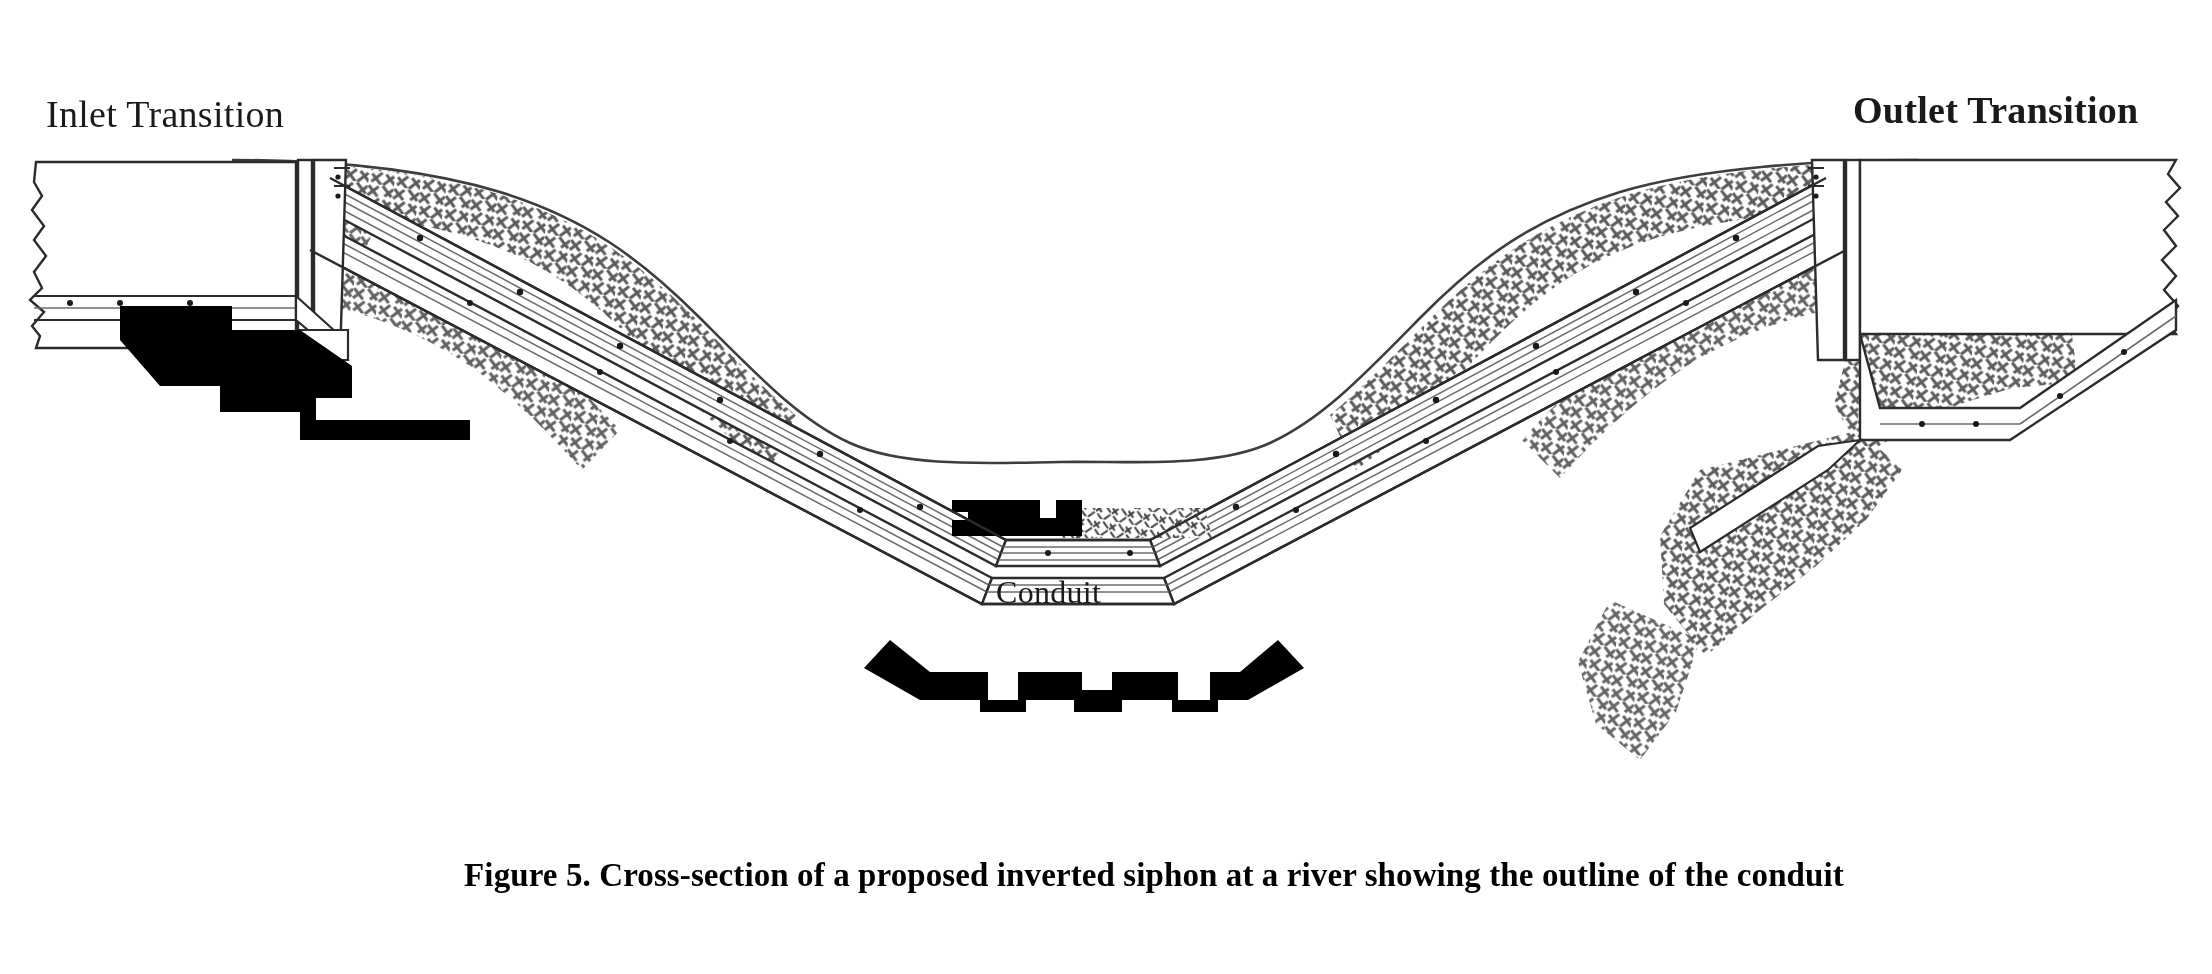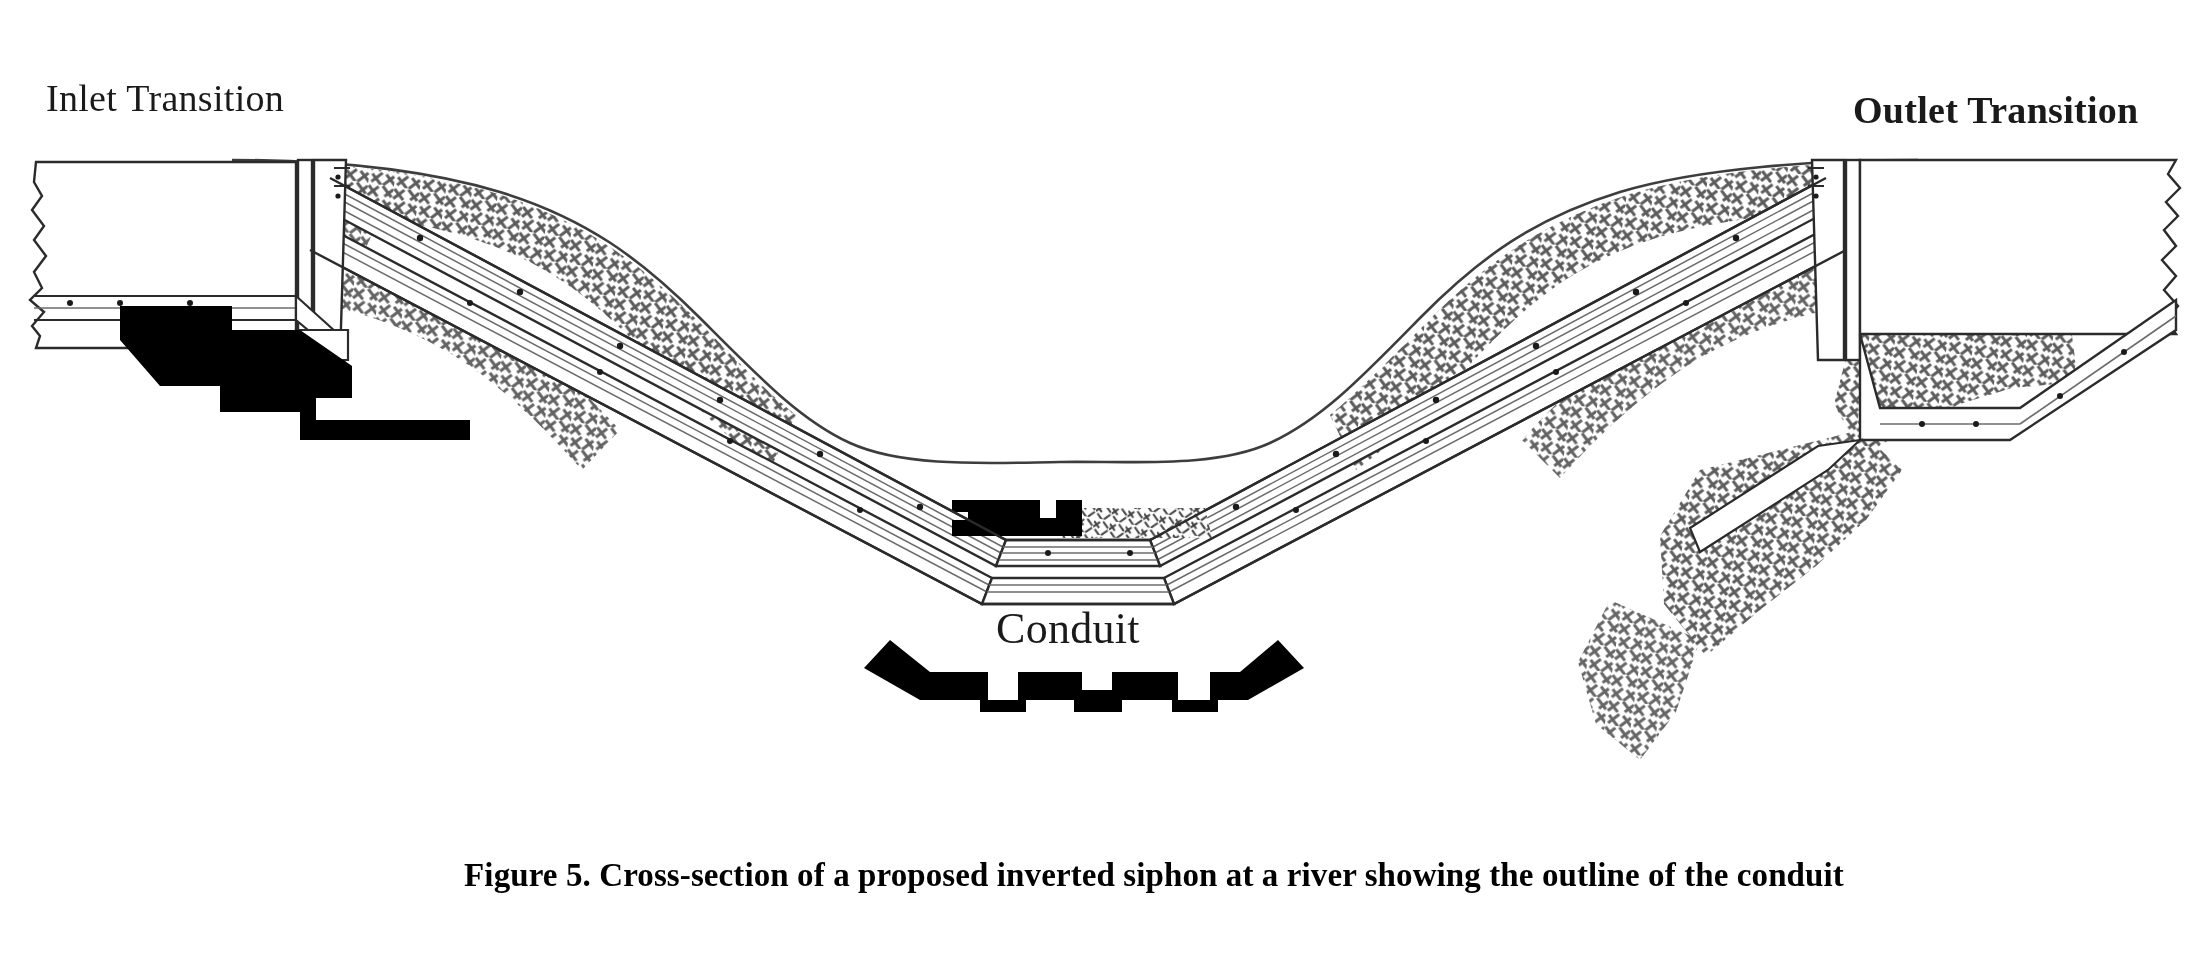--- a/index.html
+++ b/index.html
@@ -30,37 +30,36 @@
   }
   .fig-label {
     position: absolute;
     font-family: "Liberation Serif", "DejaVu Serif", serif;
     color: #1a1a1a;
     white-space: nowrap;
     font-weight: 400;
   }
   #label-inlet {
     left: 46px;
-    top: 76px;
+    top: 92px;
     font-size: 38px;
     letter-spacing: 0.3px;
   }
   #label-outlet {
     left: 1853px;
     top: 88px;
     font-size: 38px;
     letter-spacing: 0.3px;
     font-weight: bold;
   }
   #label-conduit {
     left: 996px;
     top: 574px;
-    font-size: 44px;
+    font-size: 32px;
     letter-spacing: 0.3px;
-    margin-top: 29px;
   }
   #figure-caption {
     position: absolute;
     left: 0;
     top: 857px;
     width: 2212px;
     text-align: center;
     font-family: "Liberation Serif", "DejaVu Serif", serif;
     font-weight: bold;
     font-size: 33px;

